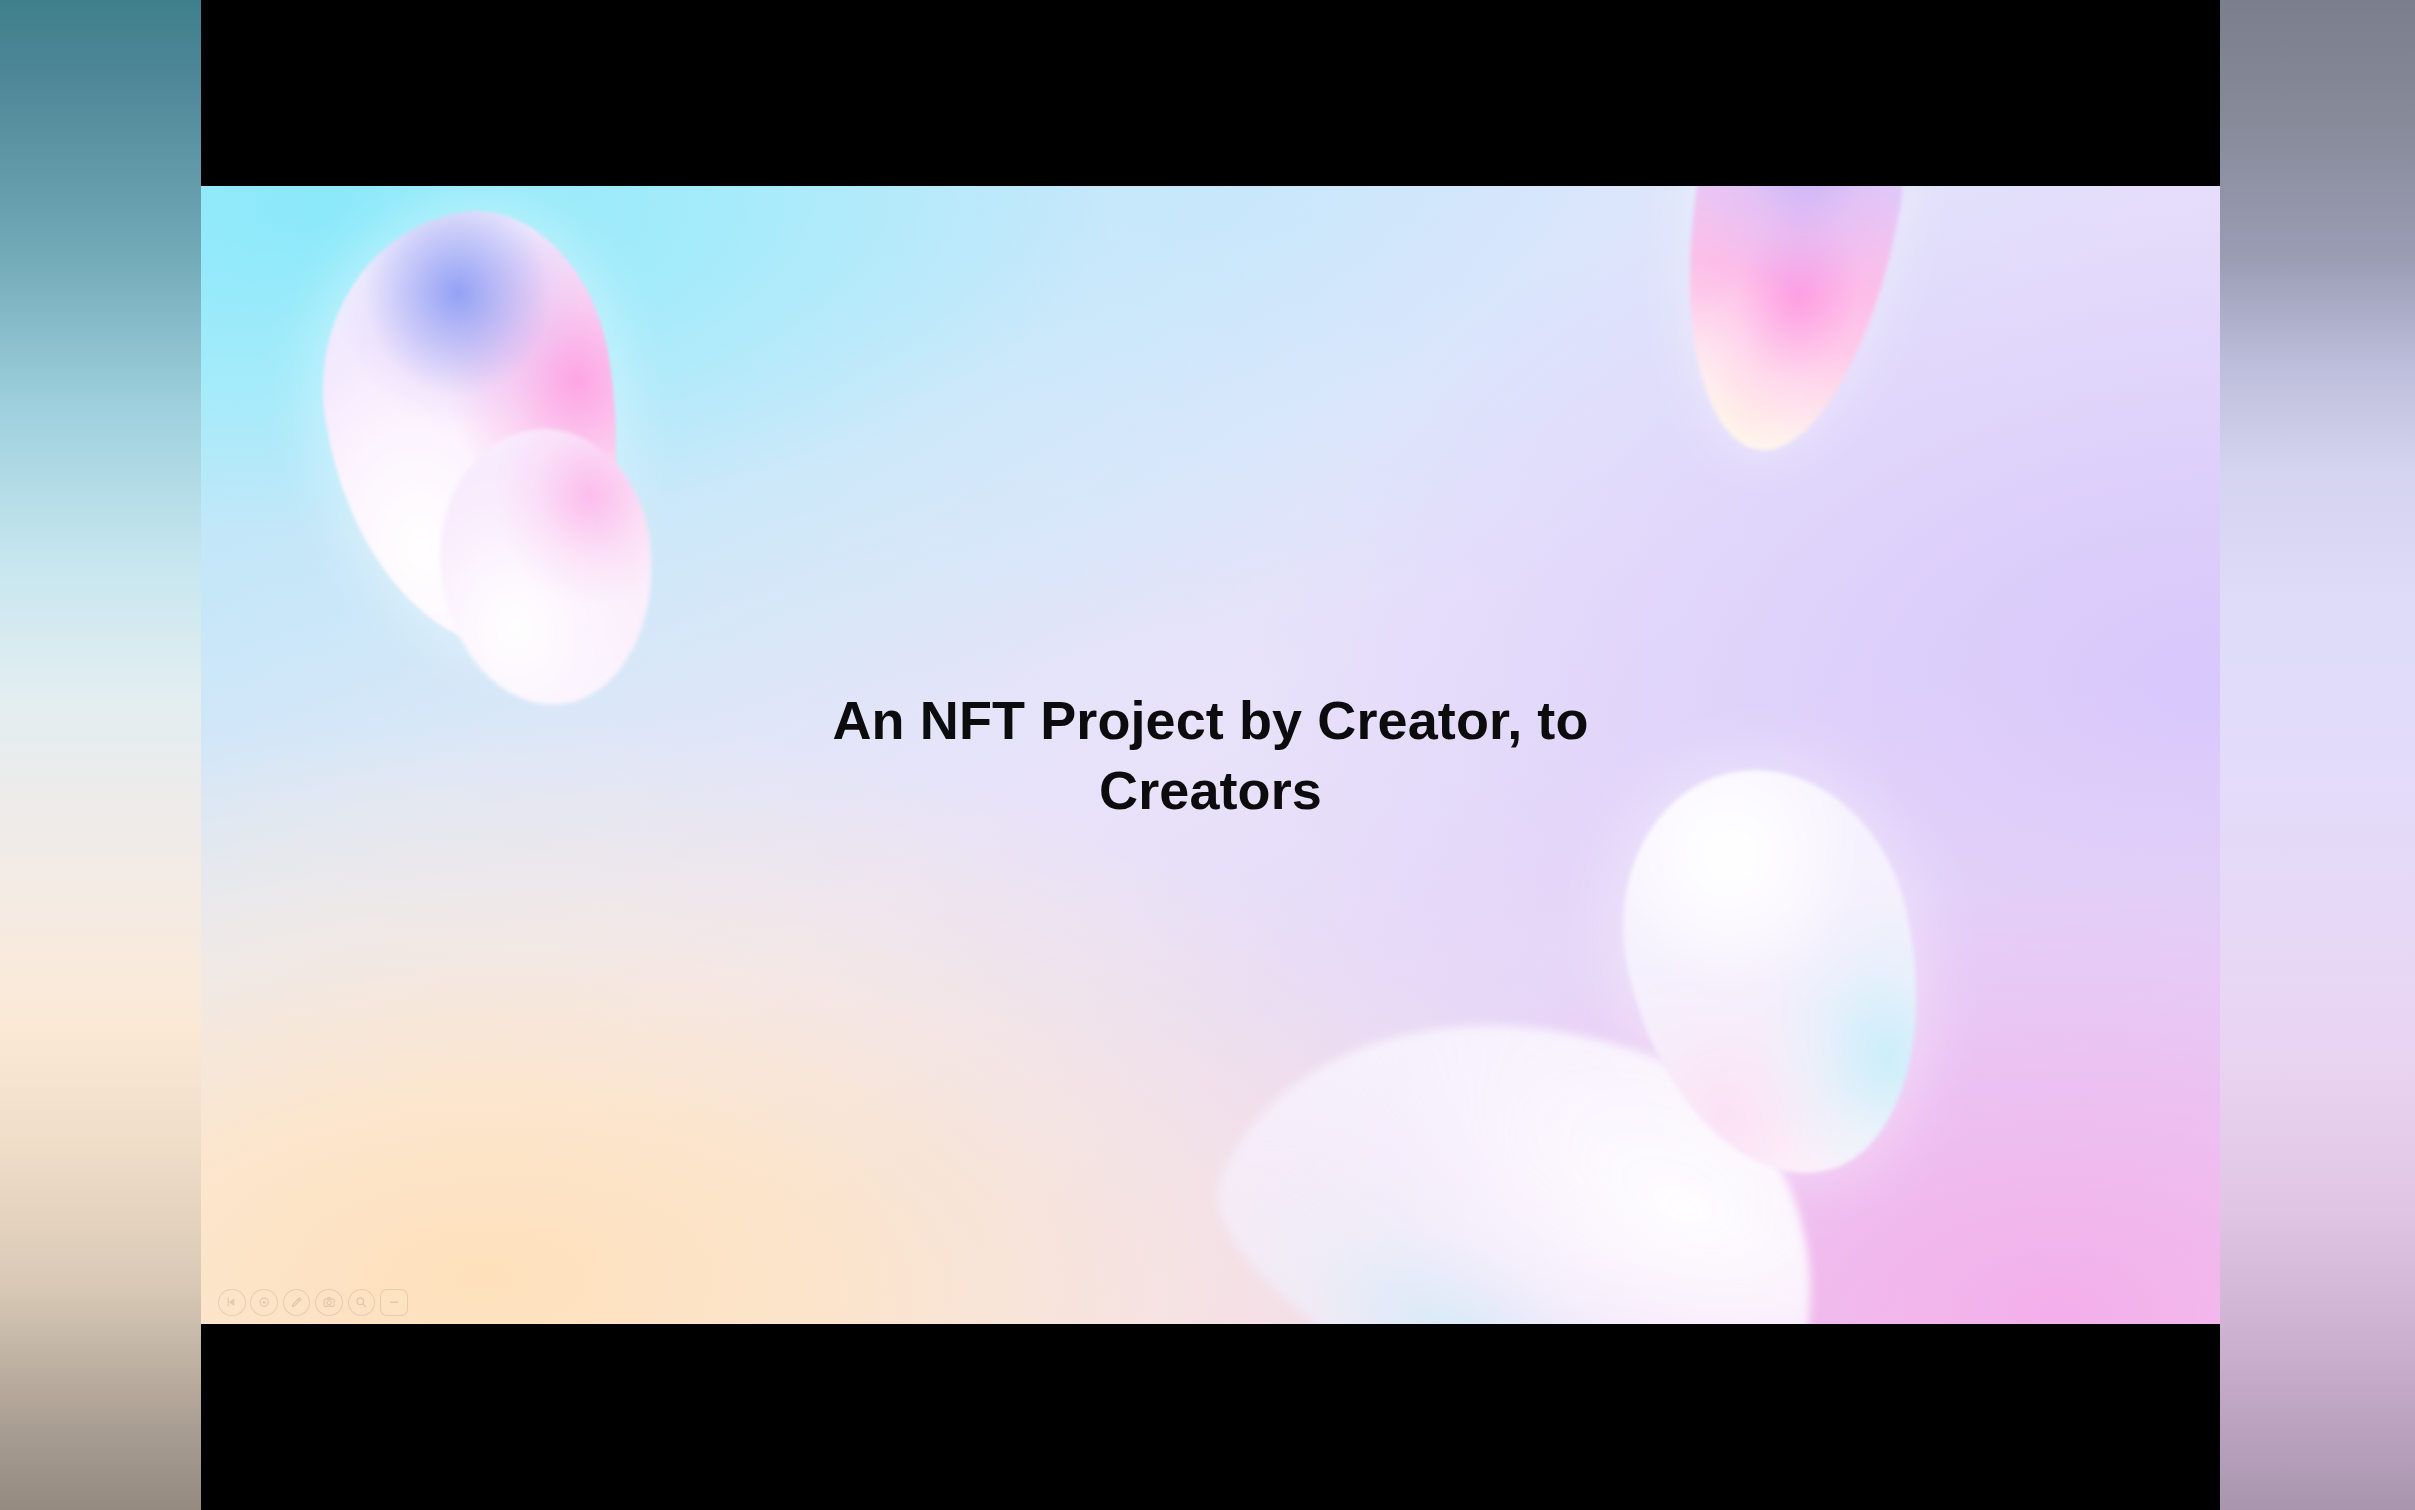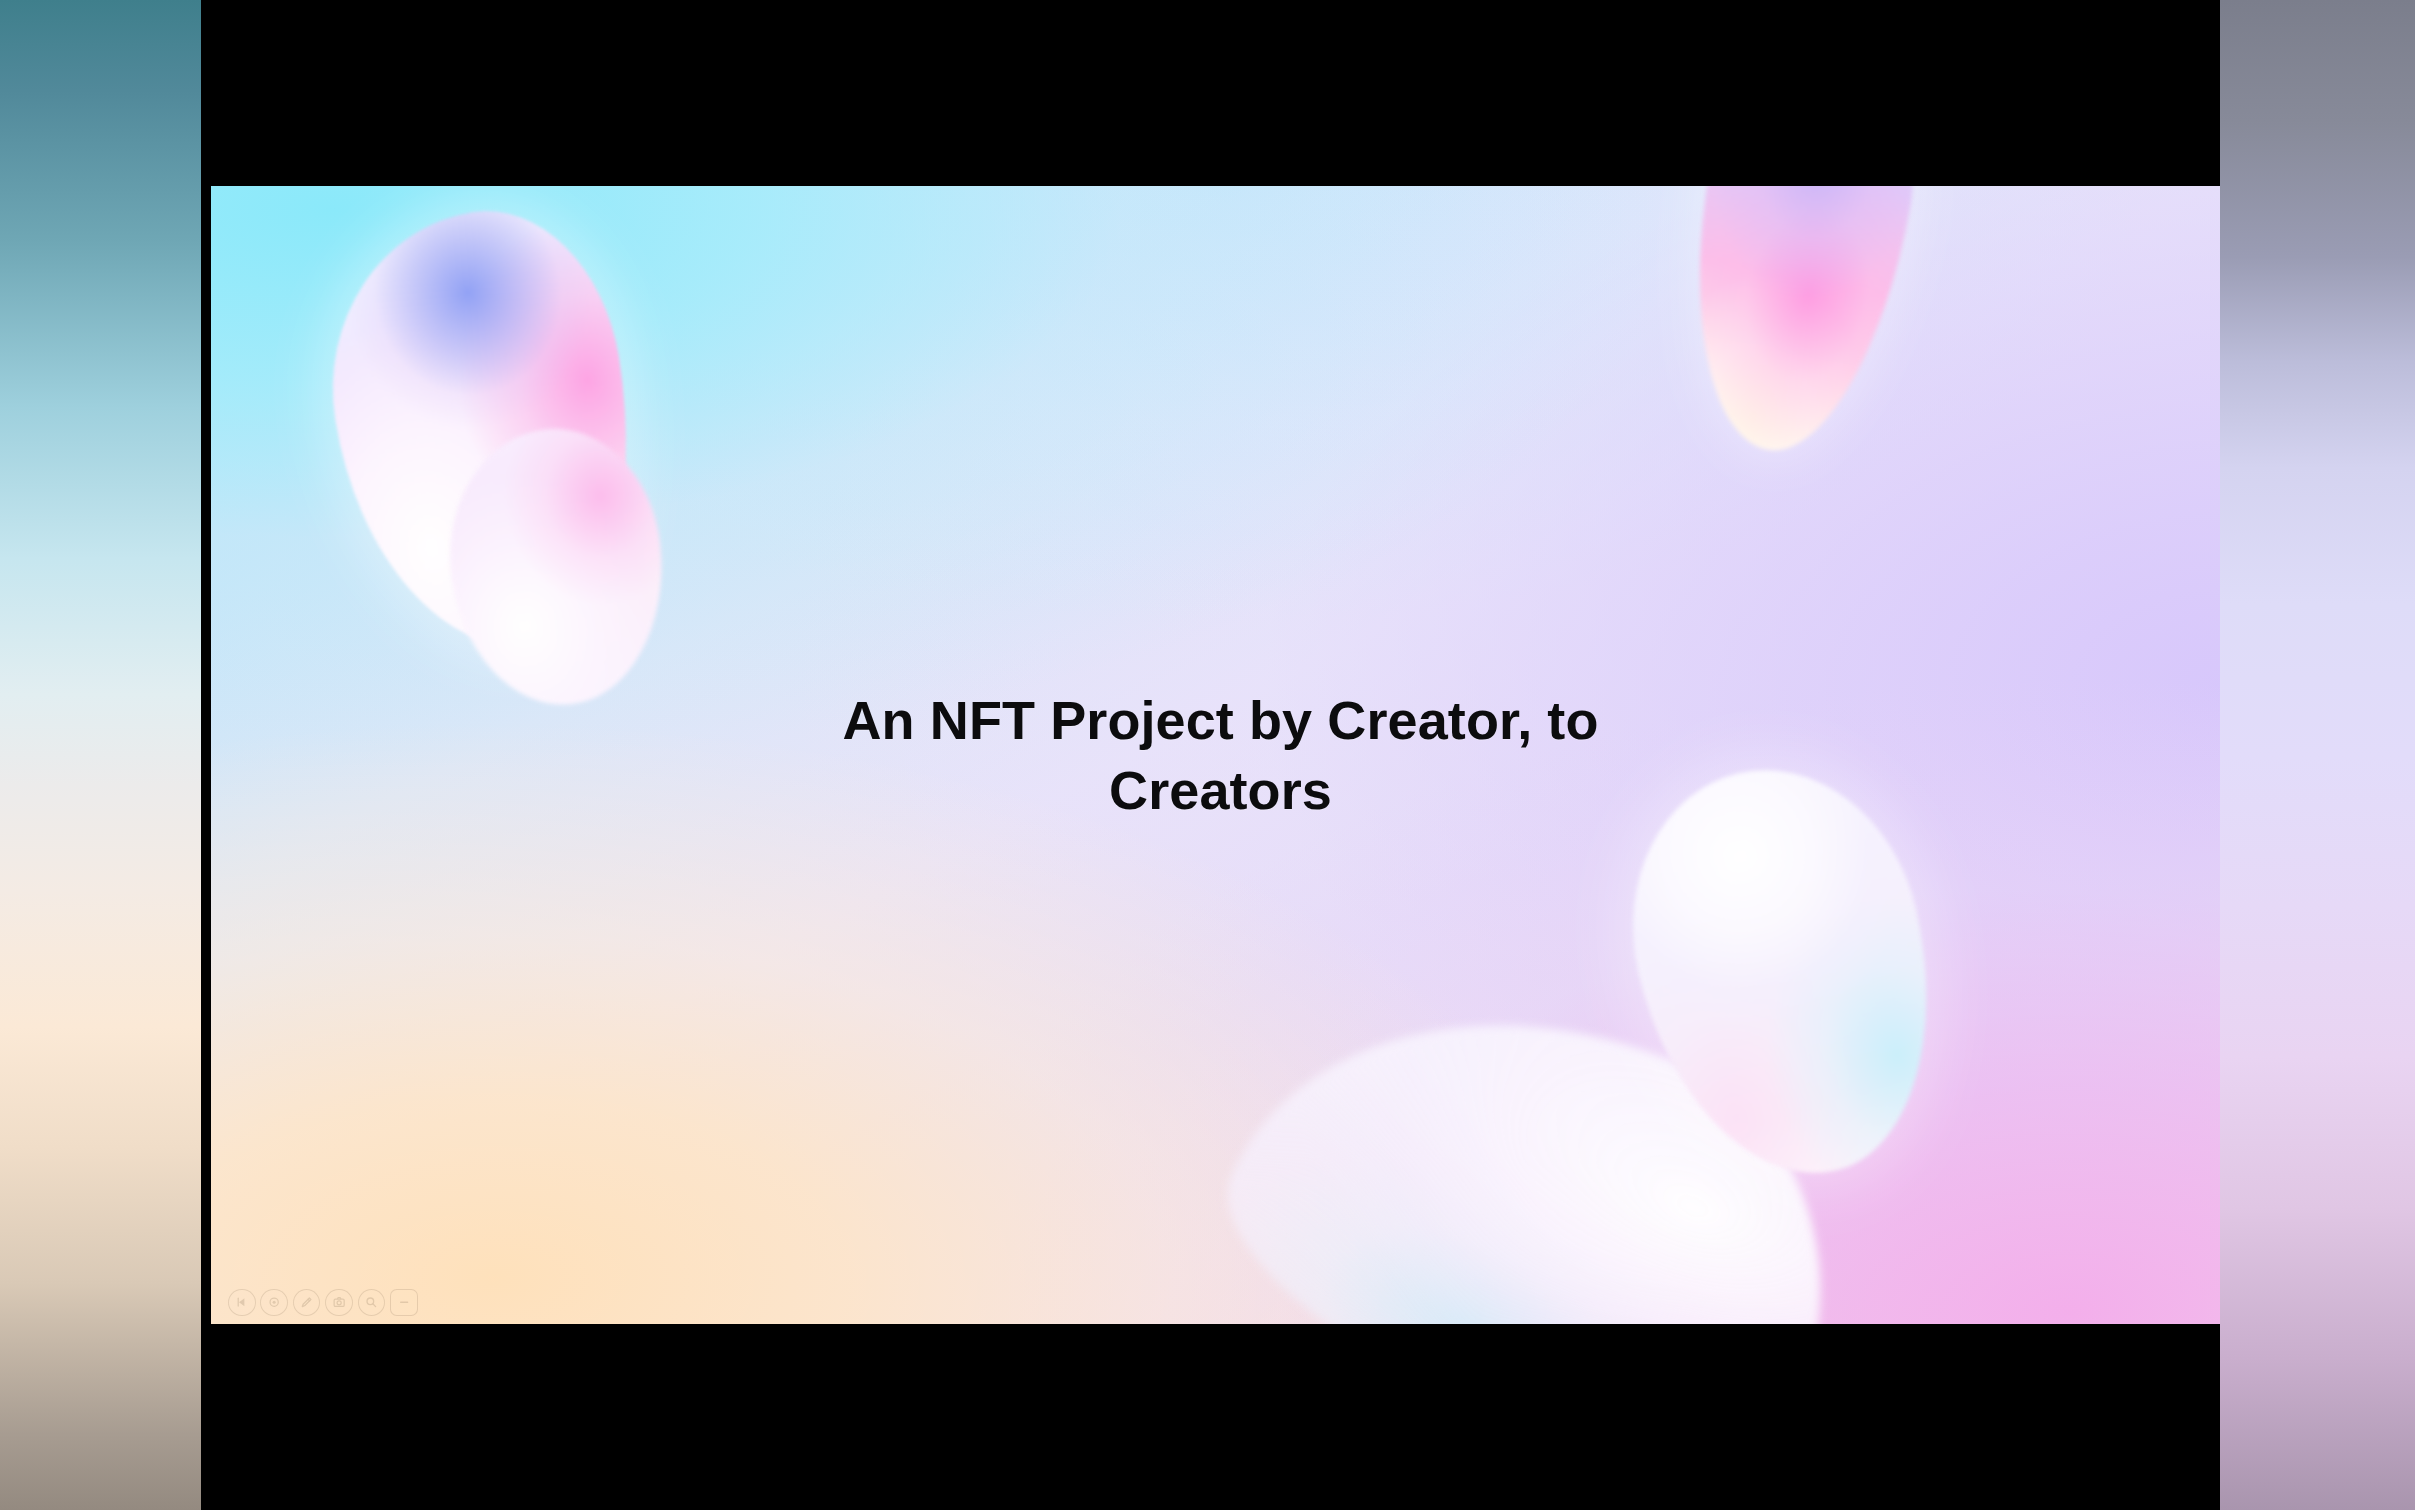--- a/index.html
+++ b/index.html
@@ -77,21 +77,21 @@
     left: 0;
     width: 100%;
     background: #000;
   }
   #letterbox-top    { top: 0;    height: 186px; }
   #letterbox-bottom { bottom: 0; height: 186px; }
 
   
   #video-frame {
     position: absolute;
-    left: 10px;
+    left: 0;
     top: 186px;
     width: 2019px;
     height: 1138px;
     overflow: hidden;
     
     background:
       
       radial-gradient(115% 85% at 6% 2%,
           rgba(138,233,250,0.98) 0%,
           rgba(158,236,251,0.80) 18%,

